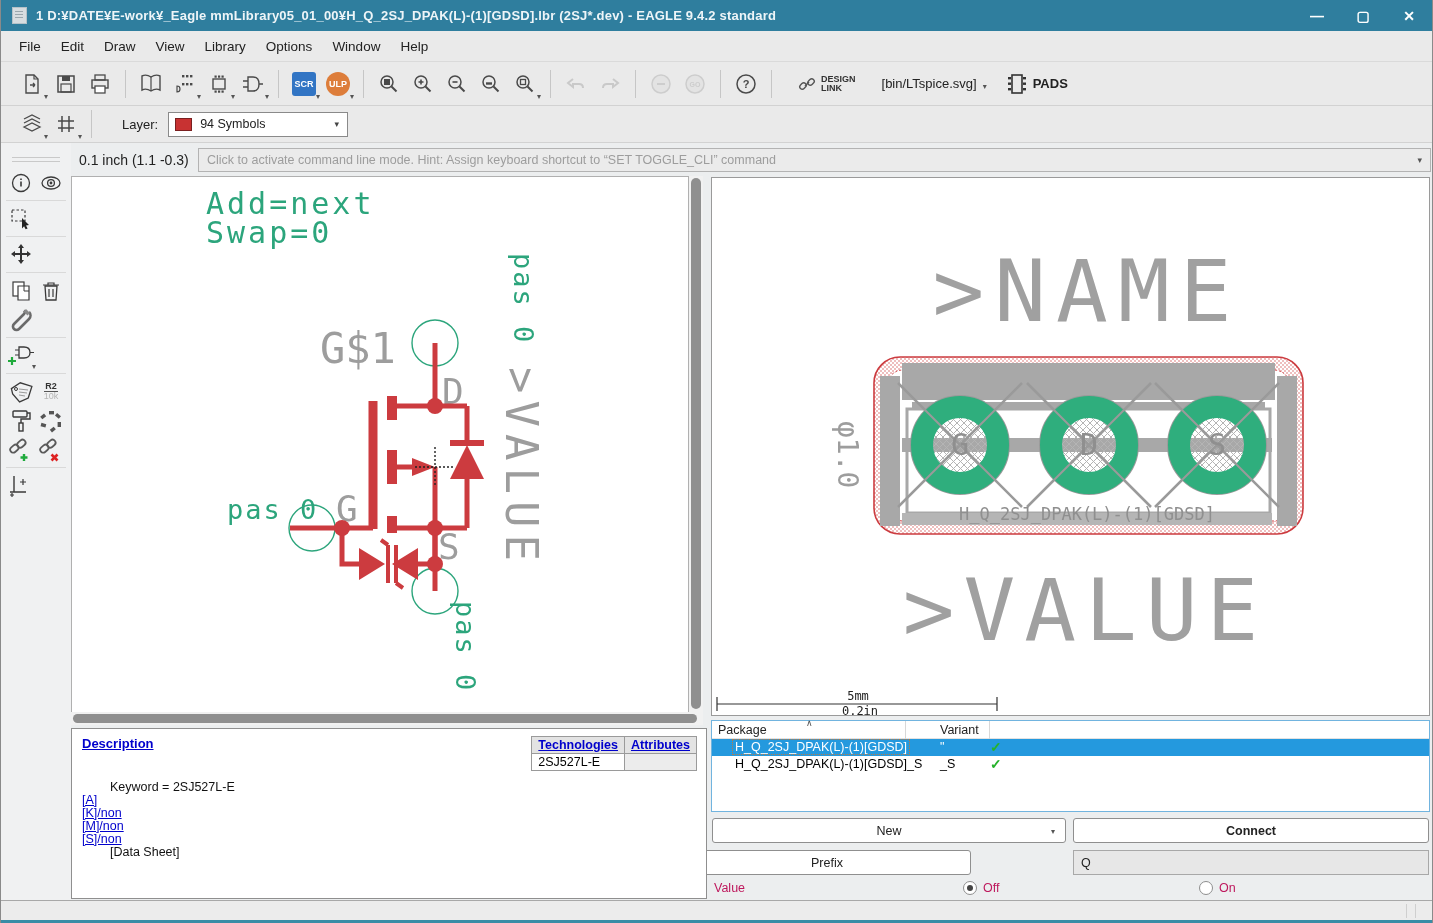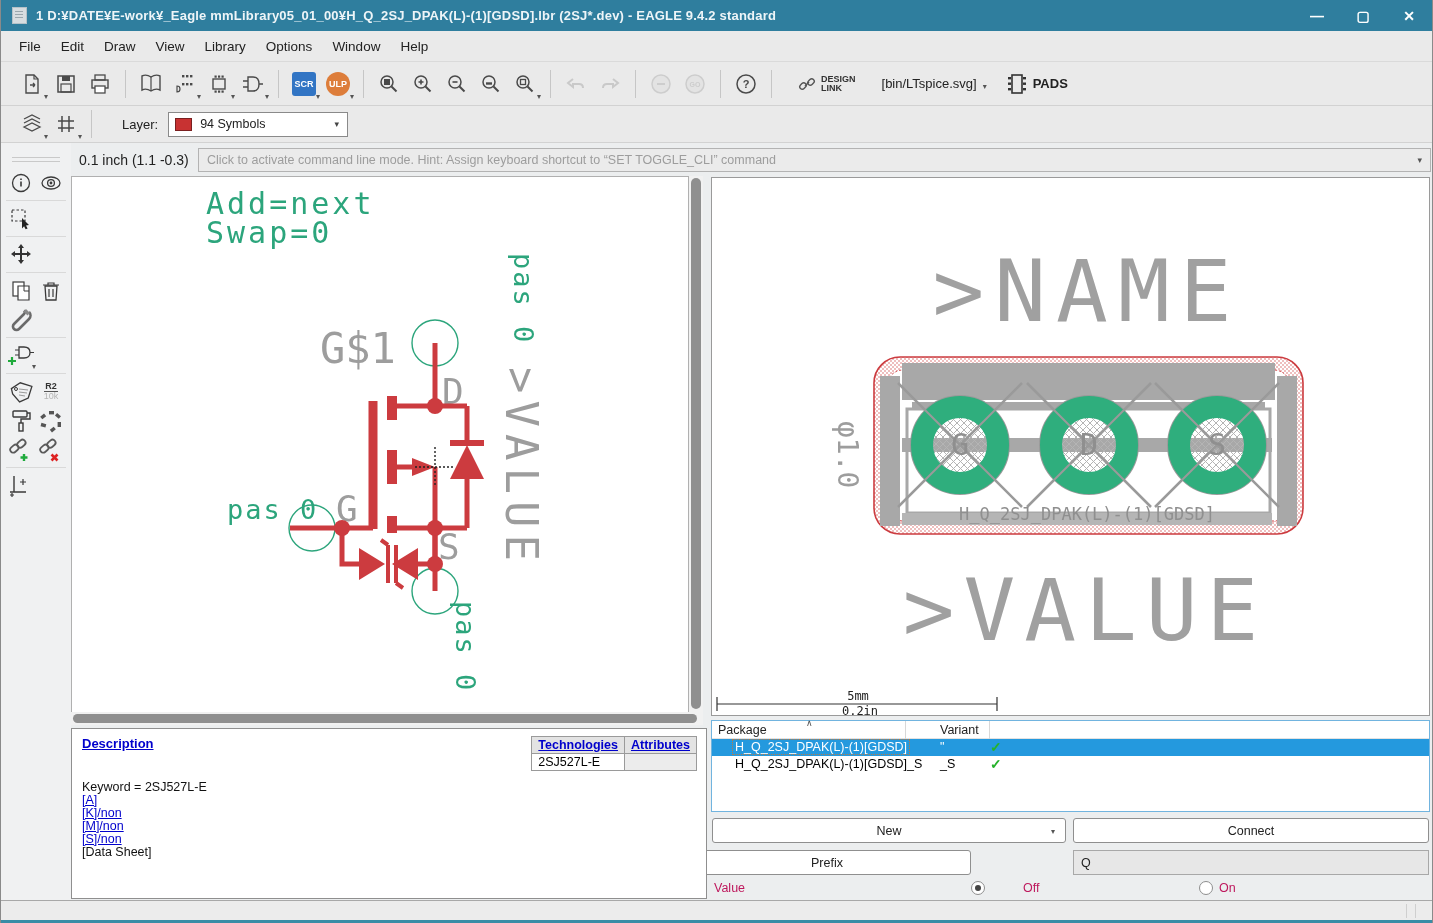--- a/index.html
+++ b/index.html
@@ -71,39 +71,39 @@
   .pt-row { position:relative; height:17px; }
   .pt-row.selected { background:#2499de; color:#fff; }
   .pt-row .c-pkg { position:absolute; left:23px; top:1px; }
   .pt-row.selected .c-pkg { outline:1px dotted #b97a45; padding:0 2px; left:21px; }
   .pt-row .c-var { position:absolute; left:228px; top:1px; }
   .pt-row .c-chk { position:absolute; left:278px; top:0px; color:#26b22b; font-weight:bold; font-size:14px; }
   
   .dev-btn { position:absolute; height:25px; background:#fff; border:1px solid #8f8f8f; border-radius:3px; display:flex; align-items:center; justify-content:center; font-size:12.5px; color:#222; }
   .btn-new { left:711px; top:818px; width:354px; }
   .btn-new .caret { right:10px; bottom:6px; }
-  .btn-connect { left:1072px; top:818px; width:356px; }
+  .btn-connect { left:1072px; top:818px; width:356px;font-weight:bold; }
   .btn-prefix { left:682px; top:850px; width:288px; }
   .q-field { position:absolute; left:1072px; top:850px; width:356px; height:25px; background:#e7e7e7; border:1px solid #a8a8a8; display:flex; align-items:center; padding-left:7px; font-size:12.5px; color:#222; }
   .value-row { position:absolute; left:710px; top:878px; width:719px; height:22px; font-size:12.5px; color:#be185d; }
   .value-row .vlabel { position:absolute; left:3px; top:3px; }
   .radio { position:absolute; top:3px; display:flex; align-items:center; }
   .radio .circle { width:14px; height:14px; border:1px solid #8e8e8e; border-radius:50%; background:#fff; margin-right:6px; position:relative; }
   .radio.checked .circle::after { content:""; position:absolute; left:3px; top:3px; width:6px; height:6px; border-radius:50%; background:#444; }
-  .radio-off { left:260px;gap:32px; } .radio-on { left:488px; }
+  .radio-off { left:252px; } .radio-on { left:488px; }
   
   .desc-panel { position:absolute; left:70px; top:728px; width:636px; height:171px; background:#fff; border:1px solid #8f8f8f; overflow:hidden;padding-left:32px; }
   .desc-title { position:absolute; left:10px; top:7px; font-size:13px; font-weight:bold; color:#0000cc; text-decoration:underline; }
   .tech-table { position:absolute; right:9px; top:7px; border-collapse:collapse; font-size:12.5px; }
   .tech-table td { border:1px solid #9a9a9a; padding:1px 6px; }
   .tech-table .th { background:#e3e3e3; font-weight:bold; color:#0000cc; text-decoration:underline; }
   .tech-table .cell-empty { background:#ececec; min-width:62px; }
   .desc-body { position:absolute; left:10px; top:52px; font-size:12.5px; color:#111; line-height:12.5px; }
   .desc-body .lnk { color:#0000cc; text-decoration:underline; display:block; margin-top:0.5px; }
-  .desc-body .plain { display:block; }
+  .desc-body .plain { display:block;margin-left:28px; }
   
   .statusbar { position:absolute; left:0; top:900px; width:100%; height:20px; background:#ececec; border-top:1px solid #a8a8a8; }
   .grip { position:absolute; right:6px; top:3px; width:20px; height:14px; border-left:1px solid #cfcfcf; }
   .grip::after { content:""; position:absolute; left:8px; top:0; width:1px; height:14px; background:#cfcfcf; }
   .bottom-edge { position:absolute; left:0; top:920px; width:100%; height:3px; background:#3a8ca6; }
 </style>
 </head>
 <body>
 
 <div class="app">

